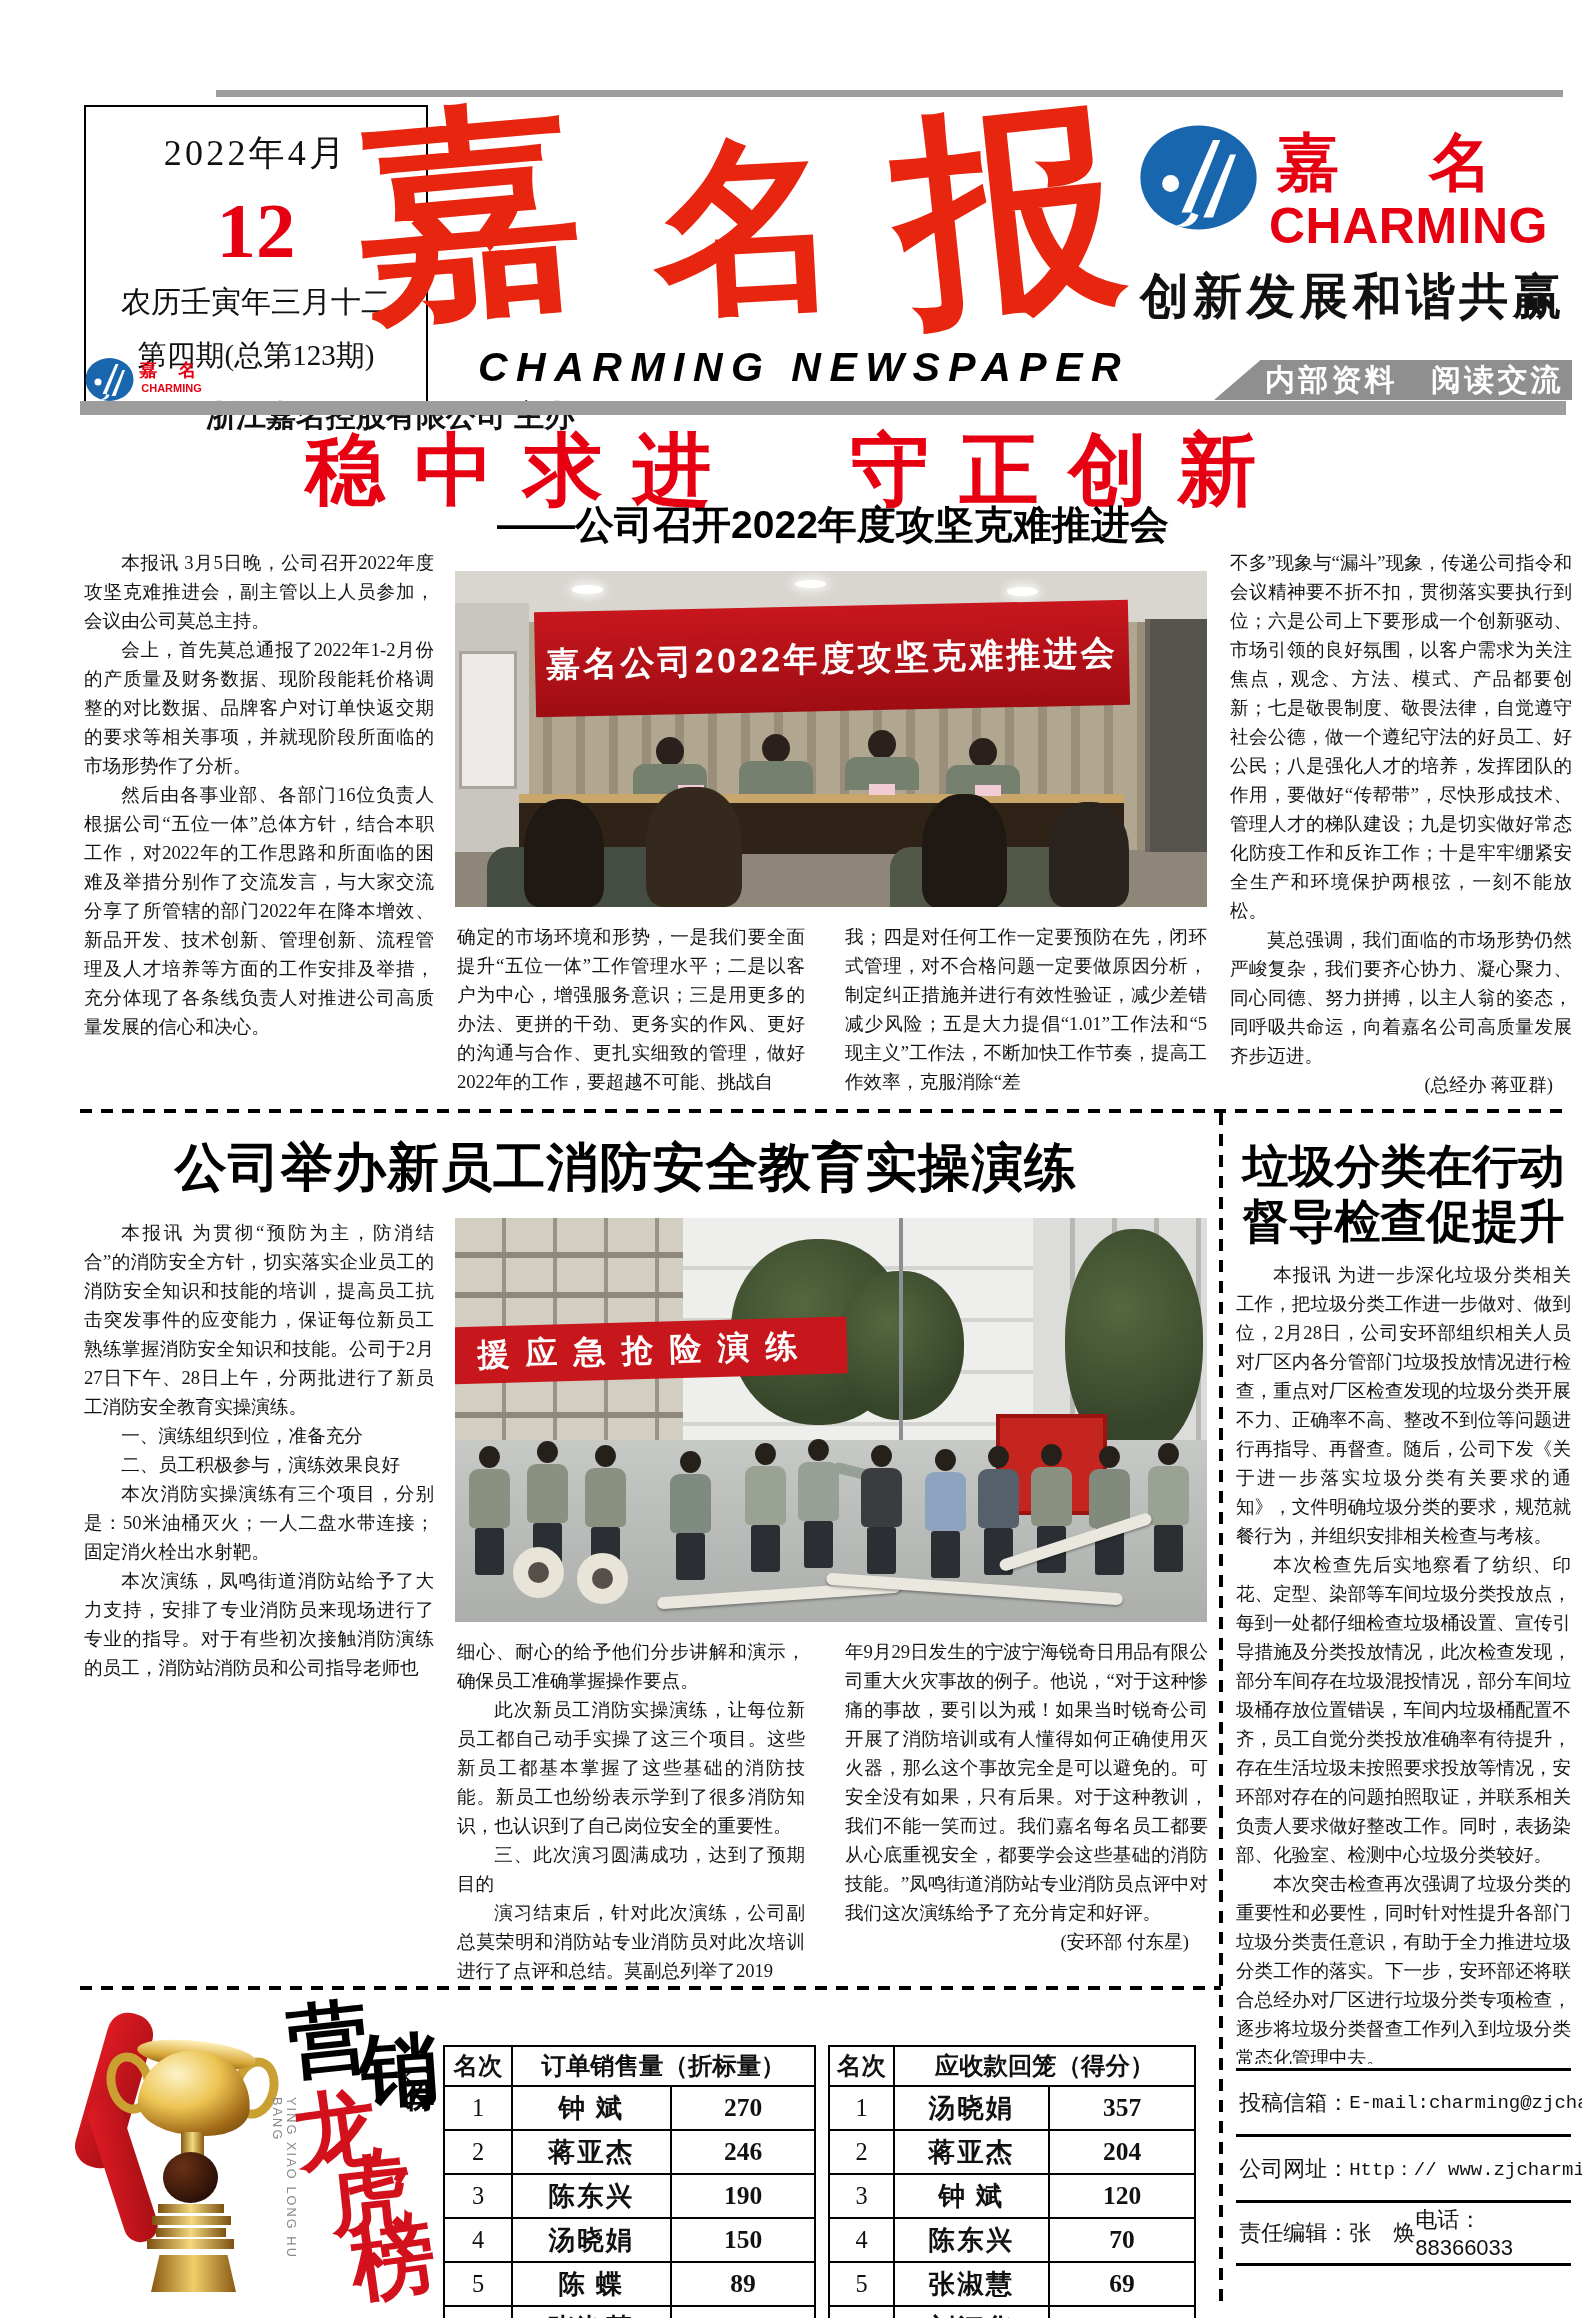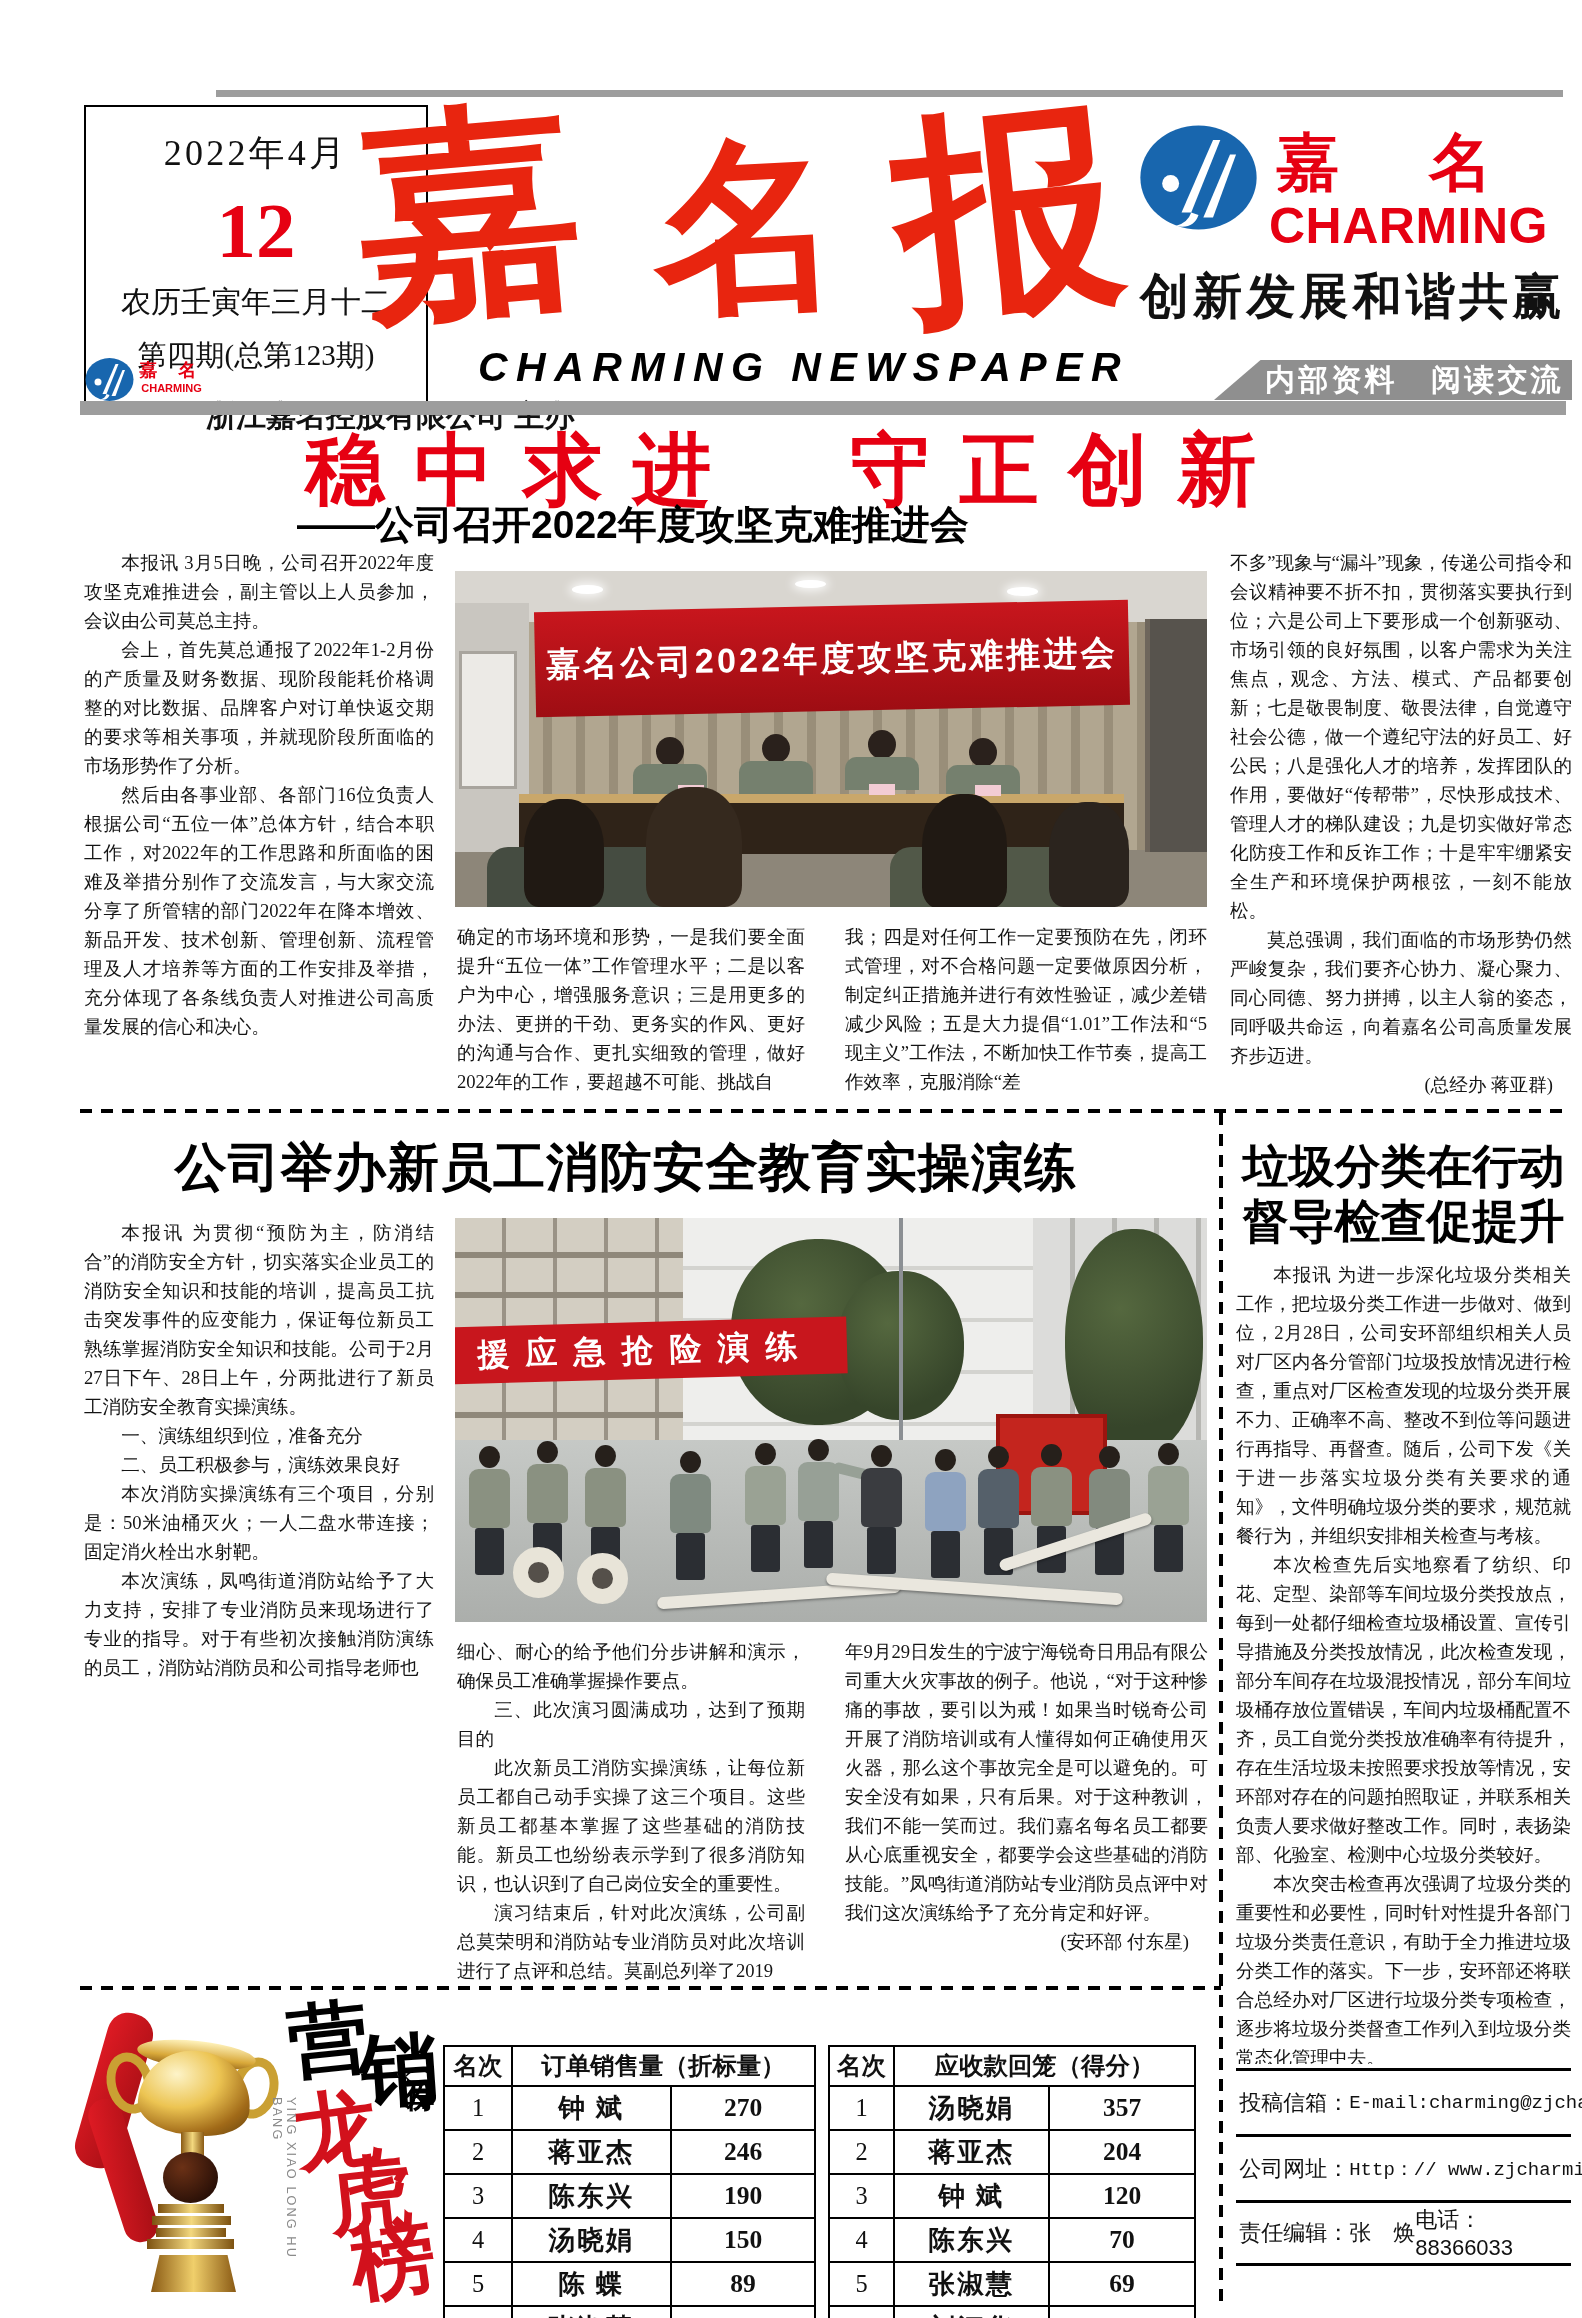--- a/index.html
+++ b/index.html
@@ -33,21 +33,21 @@
           font-family:"DejaVu Serif",serif;line-height:1.2;}
   .band{left:1214px;top:360px;width:358px;height:40px;background:#8f8f8f;
         clip-path:polygon(13% 0,100% 0,100% 100%,0 100%);color:#fff;
         font-family:"Liberation Sans",sans-serif;font-weight:bold;font-size:30px;
         line-height:40px;padding-left:51px;letter-spacing:3.2px;box-sizing:border-box;}
 
   
   .h1red{left:223px;top:430px;width:1146px;text-align:center;color:#e60012;
          font-family:"Liberation Sans",sans-serif;font-weight:900;font-size:79px;
          letter-spacing:30px;line-height:1;}
-  .h1sub{left:297px;top:505px;width:1072px;color:#000;
+  .h1sub{left:297px;top:505px;width:1072px;text-align:center;color:#000;
          font-family:"Liberation Sans",sans-serif;font-weight:700;font-size:39px;line-height:1;}
   .h2black{left:122px;top:1141px;width:1008px;text-align:center;color:#000;
          font-family:"Liberation Sans",sans-serif;font-weight:900;font-size:52px;letter-spacing:1.1px;line-height:1;}
   .sb-title{left:1236px;top:1139px;width:335px;text-align:center;color:#000;
          font-family:"Liberation Sans",sans-serif;font-weight:900;font-size:46px;line-height:1.2;}
 
   
   .col{font-size:18.6px;line-height:29px;text-align:justify;overflow:hidden;color:#141414;}
   .col p{margin:0;text-indent:2em;}
   .col p.noind{text-indent:0;}
@@ -348,22 +348,22 @@
 
     <div class="abs hosecoil" style="left:58px;top:329px;"></div>
     <div class="abs hosecoil" style="left:122px;top:335px;"></div>
     <div class="abs hose" style="left:202px;top:371px;width:244px;transform:rotate(-4deg);"></div>
     <div class="abs hose" style="left:371px;top:365px;width:297px;transform:rotate(4deg);"></div>
     <div class="abs hose" style="left:541px;top:318px;width:159px;transform:rotate(-18deg);"></div>
   </div>
 
   <div class="abs col a2c2">
     <p class="noind">细心、耐心的给予他们分步讲解和演示，确保员工准确掌握操作要点。</p>
+    <p>此次新员工消防实操演练，让每位新员工都自己动手实操了这三个项目。这些新员工都基本掌握了这些基础的消防技能。新员工也纷纷表示学到了很多消防知识，也认识到了自己岗位安全的重要性。</p>
     <p>三、此次演习圆满成功，达到了预期目的</p>
-    <p>此次新员工消防实操演练，让每位新员工都自己动手实操了这三个项目。这些新员工都基本掌握了这些基础的消防技能。新员工也纷纷表示学到了很多消防知识，也认识到了自己岗位安全的重要性。</p>
     <p>演习结束后，针对此次演练，公司副总莫荣明和消防站专业消防员对此次培训进行了点评和总结。莫副总列举了2019</p>
   </div>
   <div class="abs col a2c3">
     <p class="noind">年9月29日发生的宁波宁海锐奇日用品有限公司重大火灾事故的例子。他说，“对于这种惨痛的事故，要引以为戒！如果当时锐奇公司开展了消防培训或有人懂得如何正确使用灭火器，那么这个事故完全是可以避免的。可安全没有如果，只有后果。对于这种教训，我们不能一笑而过。我们嘉名每名员工都要从心底重视安全，都要学会这些基础的消防技能。”凤鸣街道消防站专业消防员点评中对我们这次演练给予了充分肯定和好评。</p>
     <p class="byline">(安环部 付东星)</p>
   </div>
 
   <div class="abs sb-title">
     <div>垃圾分类在行动</div>
     <div>督导检查促提升</div>

